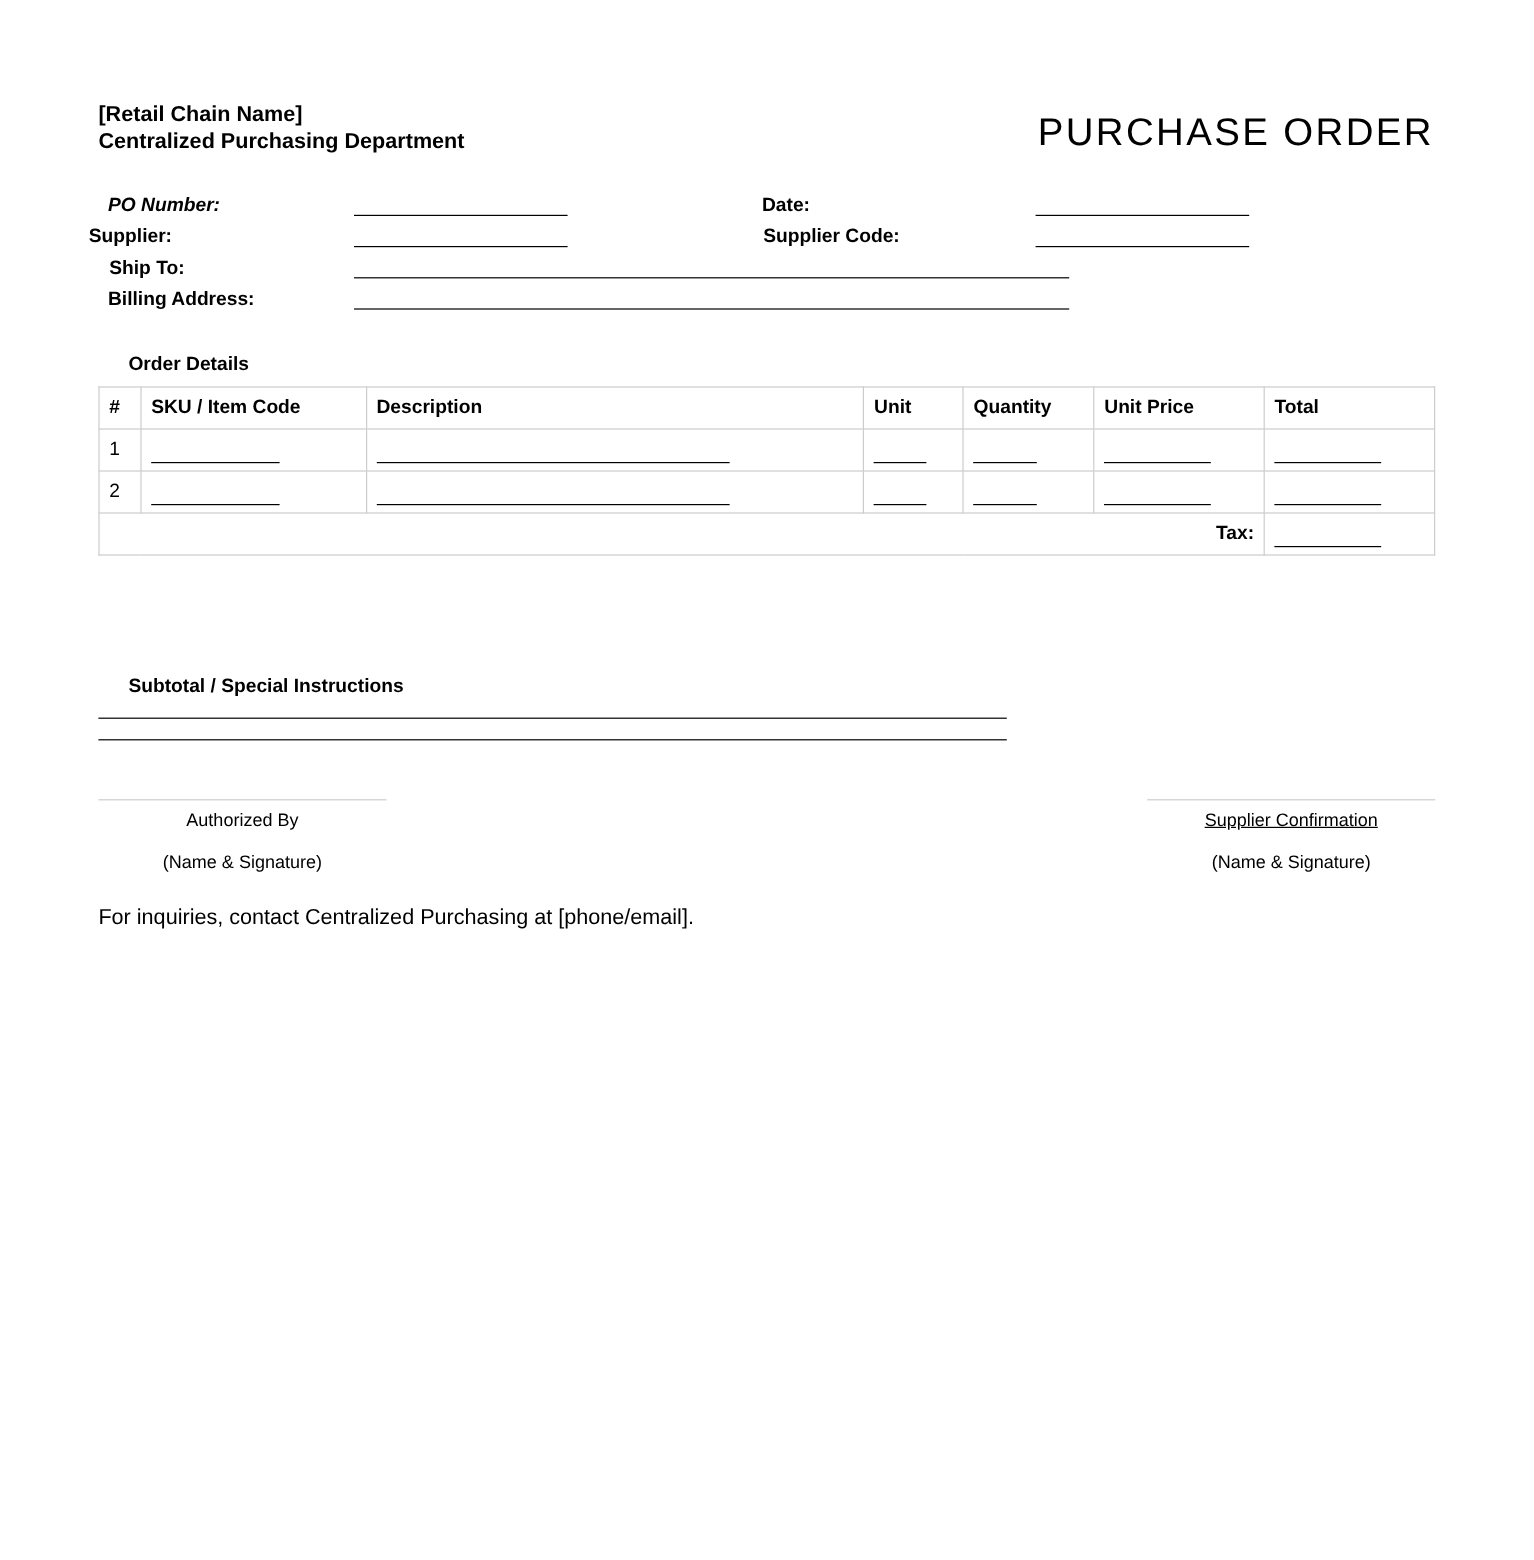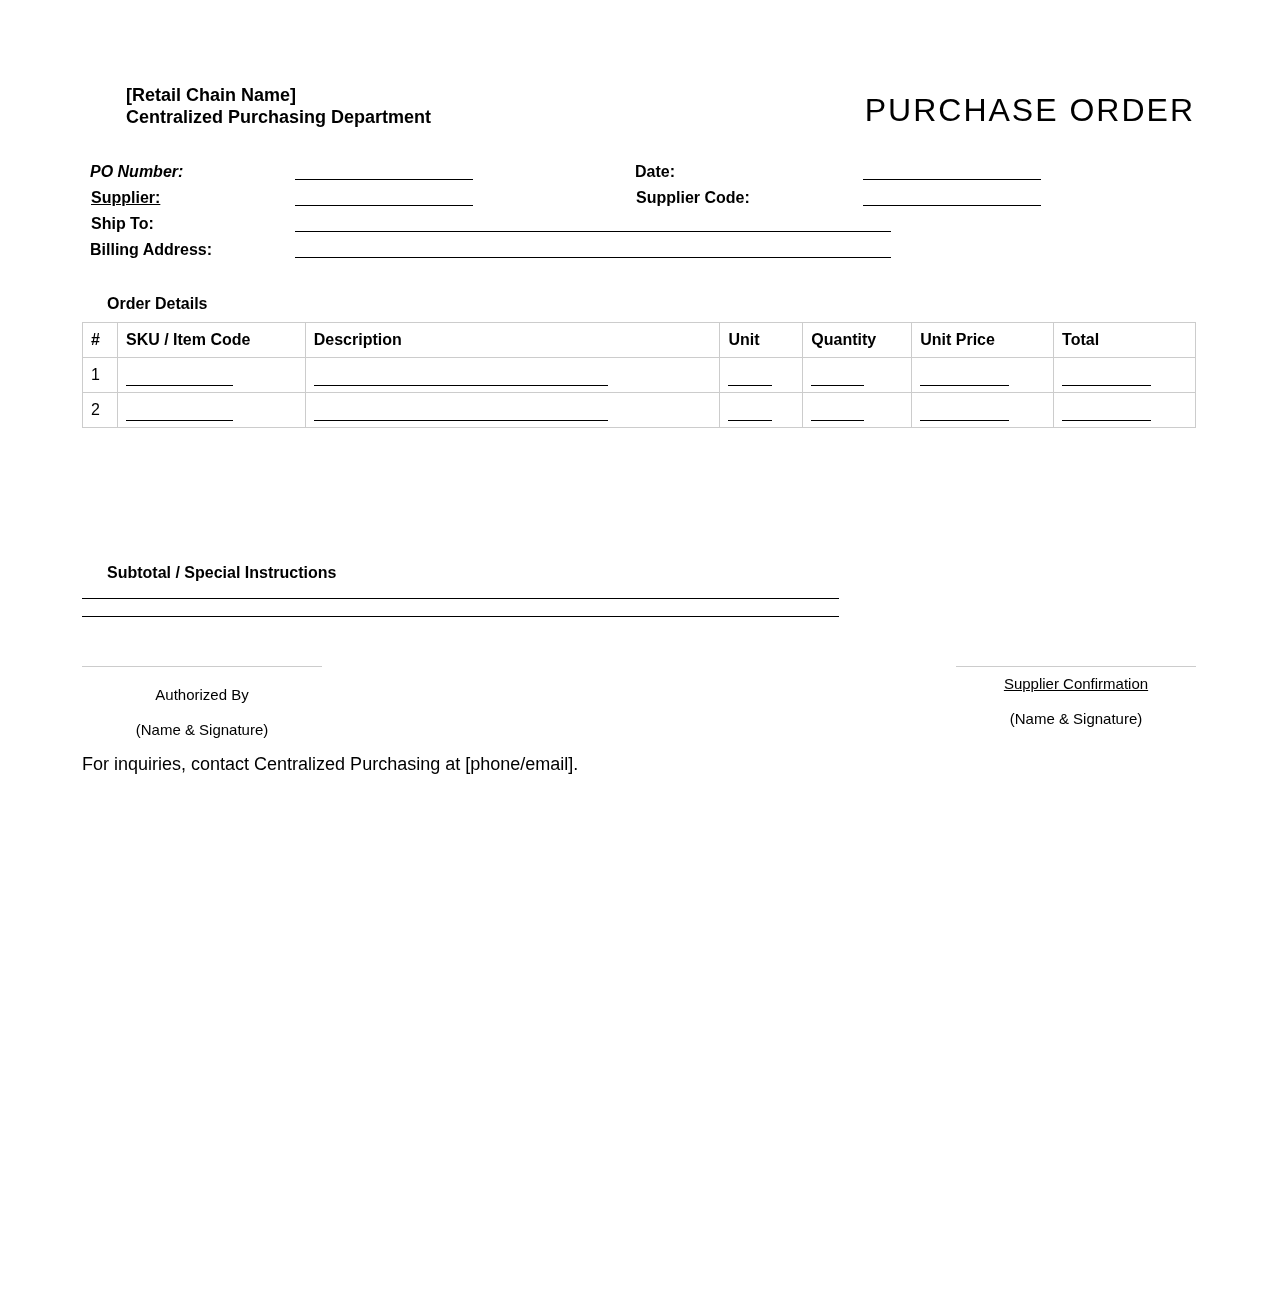--- a/index.html
+++ b/index.html
@@ -1,18 +1,18 @@
 <!DOCTYPE html>
 <html><head>
 <meta charset="utf-8">
 <style>
   html, body { margin:0; padding:0; background:#ffffff; }
   body { width:1278px; height:1300px; position:relative; font-family:"Liberation Sans", sans-serif; color:#000; }
   .abs { position:absolute; }
-  .hdr-left { left:82px; top:84px; font-weight:bold; font-size:18px; line-height:22px;margin-left:44px; }
+  .hdr-left { left:82px; top:84px; font-weight:bold; font-size:18px; line-height:22px; }
   .po-title { right:83px; top:92px; font-size:32px; letter-spacing:2px; }
   .lbl { font-weight:bold; font-size:16px; }
   .uline { border-bottom:1px solid #000; height:0; }
   .section-title { font-weight:bold; font-size:16px;margin-left:25px; }
   table.order { position:absolute; left:82px; top:322px; width:1114px; border-collapse:collapse; font-size:16px; }
   table.order td, table.order th { border:1px solid #cccccc; height:34px; padding:0 8px; text-align:left; vertical-align:middle; }
   table.order th { font-weight:bold; }
   .blank { display:inline-block; border-bottom:1px solid #000; height:14px; vertical-align:middle; margin-top:6px; }
   .tot-lbl { text-align:right !important; font-weight:bold; }
   .sig-line { border-top:1px solid #cccccc; width:240px; }
@@ -27,21 +27,21 @@
   <div>Centralized Purchasing Department</div>
 </div>
 <div class="abs po-title">PURCHASE ORDER</div>
 
 <div class="abs lbl" style="left:90px; top:163px;font-style:italic;">PO Number:</div>
 <div class="abs uline" style="left:295px; top:179px; width:178px;"></div>
 
 <div class="abs lbl" style="left:635px; top:163px;">Date:</div>
 <div class="abs uline" style="left:863px; top:179px; width:178px;"></div>
 
-<div class="abs lbl" style="left:91px; top:189px;text-decoration:underline;">Supplier:</div>
+<div class="abs lbl" style="left:74px; top:189px;">Supplier:</div>
 <div class="abs uline" style="left:295px; top:205px; width:178px;"></div>
 
 <div class="abs lbl" style="left:636px; top:189px;">Supplier Code:</div>
 <div class="abs uline" style="left:863px; top:205px; width:178px;"></div>
 
 <div class="abs lbl" style="left:91px; top:215px;">Ship To:</div>
 <div class="abs uline" style="left:295px; top:231px; width:596px;"></div>
 
 <div class="abs lbl" style="left:90px; top:241px;">Billing Address:</div>
 <div class="abs uline" style="left:295px; top:257px; width:596px;"></div>
@@ -79,30 +79,34 @@
   </tr>
   <tr>
     <td>2</td>
     <td><span class="blank" style="width:107px"></span></td>
     <td><span class="blank" style="width:294px"></span></td>
     <td><span class="blank" style="width:44px"></span></td>
     <td><span class="blank" style="width:53px"></span></td>
     <td><span class="blank" style="width:89px"></span></td>
     <td><span class="blank" style="width:89px"></span></td>
   </tr>
+  <tr>
+    <td colspan="6" class="tot-lbl">Tax:</td>
+    <td><span class="blank" style="width:89px"></span></td>
+  </tr>
 </tbody>
   </table>
 
 <div class="abs section-title" style="left:82px; top:564px;">Subtotal / Special Instructions</div>
 <div class="abs uline" style="left:82px; top:598px; width:757px;"></div>
 <div class="abs uline" style="left:82px; top:616px; width:757px;"></div>
 
 <div class="abs" style="left:82px; top:666px;">
   <div class="sig-line"></div>
-  <div class="sig-text" style="margin-top:19px;">Authorized By</div>
+  <div class="sig-text" style="margin-top:8px;">Authorized By</div>
   <div class="sig-text" style="margin-top:18px;">(Name &amp; Signature)</div>
 </div>
 <div class="abs" style="left:956px; top:666px;">
   <div class="sig-line"></div>
   <div class="sig-text" style="margin-top:8px;text-decoration:underline;">Supplier Confirmation</div>
   <div class="sig-text" style="margin-top:18px;">(Name &amp; Signature)</div>
 </div>
 
 <div class="abs footer">For inquiries, contact Centralized Purchasing at [phone/email].</div>
 

